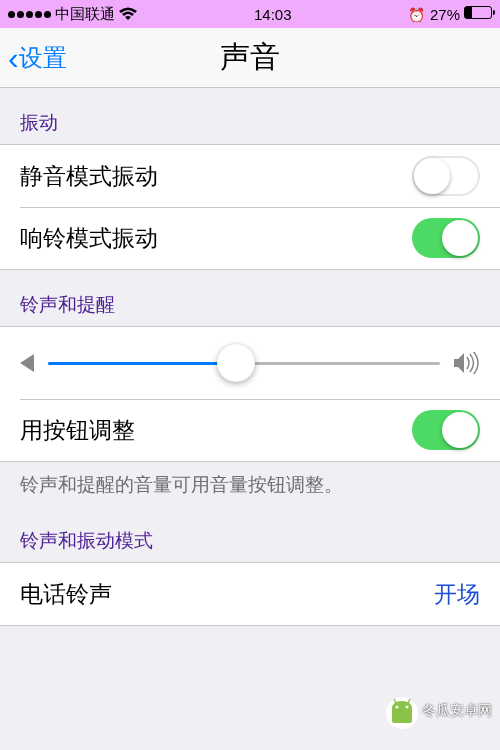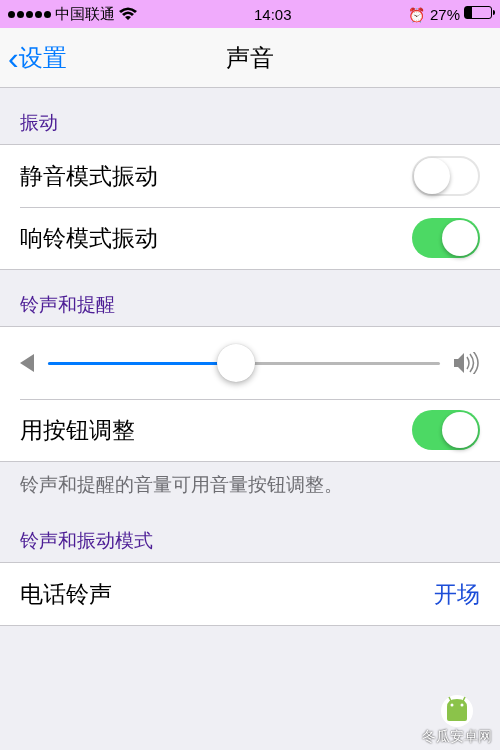--- a/index.html
+++ b/index.html
@@ -84,21 +84,21 @@
       font-size: 24px;
     }
     .back-chevron {
       font-size: 32px;
       font-weight: 300;
       line-height: 1;
     }
     .nav-title {
       width: 100%;
       text-align: center;
-      font-size: 24px;
+      font-size: 30px;
       font-weight: 500;
     }
     .section-header {
       padding: 22px 20px 8px 20px;
       font-size: 19px;
       color: #4c1d95;
     }
     .section-footer {
       padding: 10px 20px 8px 20px;
       font-size: 19px;
@@ -204,29 +204,28 @@
       height: 38px;
       border-radius: 50%;
       background: #fff;
       box-shadow: 0 2px 6px rgba(0,0,0,0.3), 0 0 1px rgba(0,0,0,0.2);
       position: absolute;
       top: 50%;
       transform: translate(-50%, -50%);
     }
     .watermark {
       position: absolute;
-      bottom: 6px;
+      bottom: 19px;
       right: 8px;
       display: flex;
       align-items: center;
       gap: 0;
       color: #fff;
       font-size: 14px;
       text-shadow: 0 0 2px #000;
-      flex-direction: column;
     }
     .watermark-text {
       display: flex;
       flex-direction: column;
       line-height: 1.1;
     }
     .alarm-icon::before {
       content: '⏰';
       font-size: 14px;
     }

